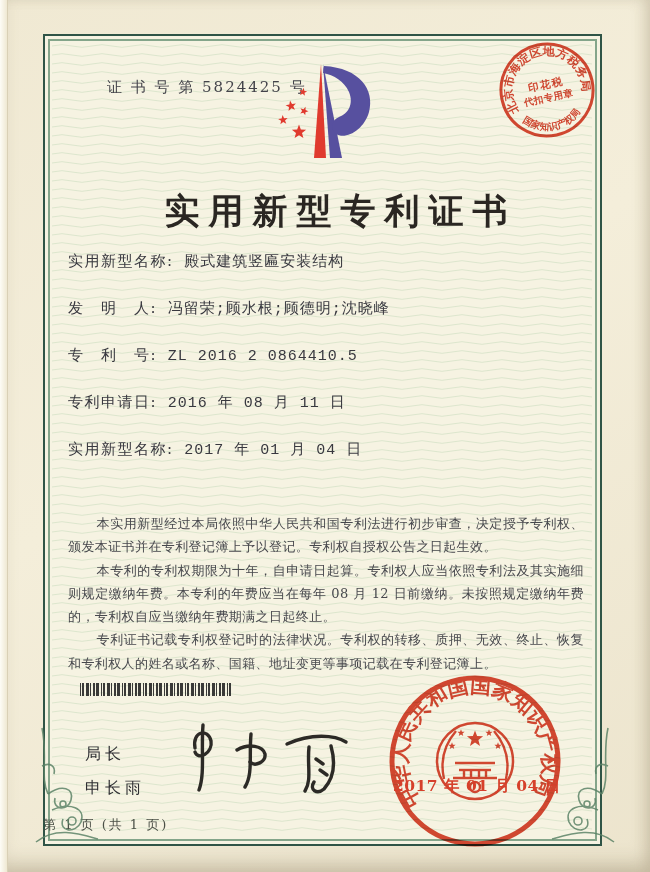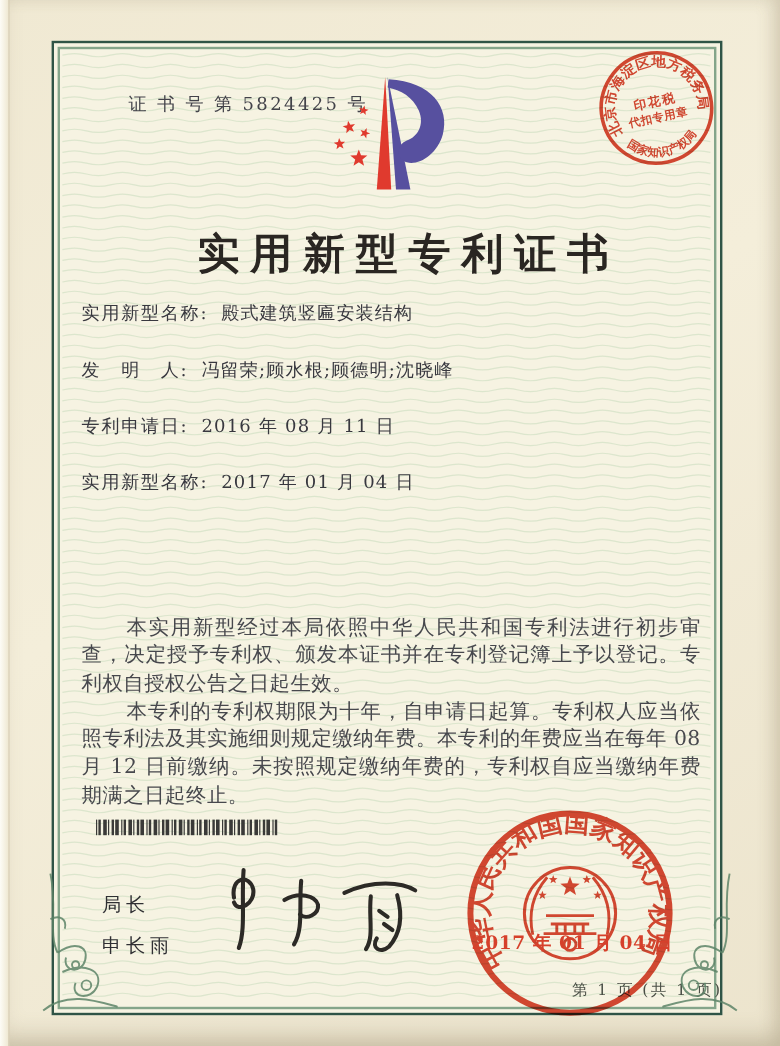--- a/index.html
+++ b/index.html
@@ -16,32 +16,32 @@
   .inner-bg{position:absolute;left:43px;top:34px;width:559px;height:812px;background:#f6f3e2;}
   .frame-outer{position:absolute;left:43px;top:34px;width:555px;height:808px;border:2px solid var(--frame-green);}
   .frame-inner{position:absolute;left:48px;top:39px;width:545px;height:798px;border:2px solid var(--frame-green-lt);}
   svg.waves{position:absolute;left:0;top:0;}
   .cert-no{position:absolute;left:67px;top:78px;font-size:15px;letter-spacing:2px;color:#43434a;margin-left:40px;}
   .title{position:absolute;left:43px;top:170px;width:559px;margin:18px;text-align:center;
     font-size:35px;font-weight:600;letter-spacing:9px;color:#2a2622;}
   .fields{position:absolute;left:68px;top:252px;width:500px;}
   .field-row{height:47px;font-size:15px;color:#38383f;white-space:nowrap;}
   .field-row .lbl{letter-spacing:1.5px;}
-  .field-row .val{margin-left:6px;letter-spacing:1px;}
-  .body-text{position:absolute;left:68px;top:512px;width:516px;font-size:17px;
+  .field-row .val{margin-left:6px;letter-spacing:1px;font-family:Liberation Mono, monospace;}
+  .body-text{position:absolute;left:68px;top:512px;width:516px;font-size:13px;
     line-height:23.3px;color:#47484d;text-align:justify;letter-spacing:.4px;}
   .body-text p{margin:0;text-indent:2.2em;}
   .barcode{position:absolute;left:80px;top:683px;height:13px;display:flex;align-items:stretch;}
   .barcode .bar{background:#3a3a38;}
   .signer{position:absolute;left:85px;top:744px;font-size:16px;color:#2f2f33;letter-spacing:4px;font-family:Liberation Serif, serif;}
   .signer div{margin-bottom:13px;}
   .sig{position:absolute;left:165px;top:716px;}
   .seal-date{position:absolute;left:393px;top:776px;font-size:15.5px;font-weight:600;
     color:var(--seal-red);letter-spacing:.5px;z-index:6;}
-  .footer{position:absolute;left:43px;top:816px;width:559px;text-align:right;
+  .footer{position:absolute;left:43px;top:816px;width:559px;text-align:left;
     font-size:13px;color:#4a4f46;letter-spacing:2px;}
   .stamp{position:absolute;mix-blend-mode:multiply;opacity:.95;}
   .tax-stamp{left:497px;top:40px;transform:rotate(-12deg);z-index:5;}
   .big-seal{left:380px;top:666px;z-index:5;}
   .ornament{position:absolute;z-index:2;}
   .orn-left{left:28px;top:726px;}
   .orn-right{left:527px;top:726px;transform:scaleX(-1);}
   .logo{position:absolute;left:272px;top:56px;z-index:3;}
   text,textPath{font-family:"DejaVu Serif","Liberation Serif",serif;}
 </style>
@@ -203,32 +203,37 @@
   <div class="fields">
     <div class="field-row">
       <span class="lbl">实用新型名称:</span>
       <span class="val">殿式建筑竖匾安装结构</span>
     </div>
     <div class="field-row">
       <span class="lbl">发　明　人:</span>
       <span class="val">冯留荣;顾水根;顾德明;沈晓峰</span>
     </div>
     <div class="field-row">
+      <span class="lbl">专　利　号:</span>
+      <span class="val">ZL 2016 2 0864410.5</span>
+    </div>
+    <div class="field-row">
       <span class="lbl">专利申请日:</span>
       <span class="val">2016 年 08 月 11 日</span>
     </div>
     <div class="field-row">
       <span class="lbl">实用新型名称:</span>
       <span class="val">2017 年 01 月 04 日</span>
     </div>
   </div>
 
   <div class="body-text">
     <p>本实用新型经过本局依照中华人民共和国专利法进行初步审查，决定授予专利权、颁发本证书并在专利登记簿上予以登记。专利权自授权公告之日起生效。</p>
     <p>本专利的专利权期限为十年，自申请日起算。专利权人应当依照专利法及其实施细则规定缴纳年费。本专利的年费应当在每年 08 月 12 日前缴纳。未按照规定缴纳年费的，专利权自应当缴纳年费期满之日起终止。</p>
+    <p>专利证书记载专利权登记时的法律状况。专利权的转移、质押、无效、终止、恢复和专利权人的姓名或名称、国籍、地址变更等事项记载在专利登记簿上。</p>
   </div>
 
   <div class="barcode" id="barcode">
       <span class="bar" style="width: 1px; margin-right: 1px;"></span>
       <span class="bar" style="width: 2px; margin-right: 2px;"></span>
       <span class="bar" style="width: 3px; margin-right: 1px;"></span>
       <span class="bar" style="width: 1px; margin-right: 2px;"></span>
       <span class="bar" style="width: 2px; margin-right: 1px;"></span>
       <span class="bar" style="width: 3px; margin-right: 2px;"></span>
       <span class="bar" style="width: 1px; margin-right: 1px;"></span>

